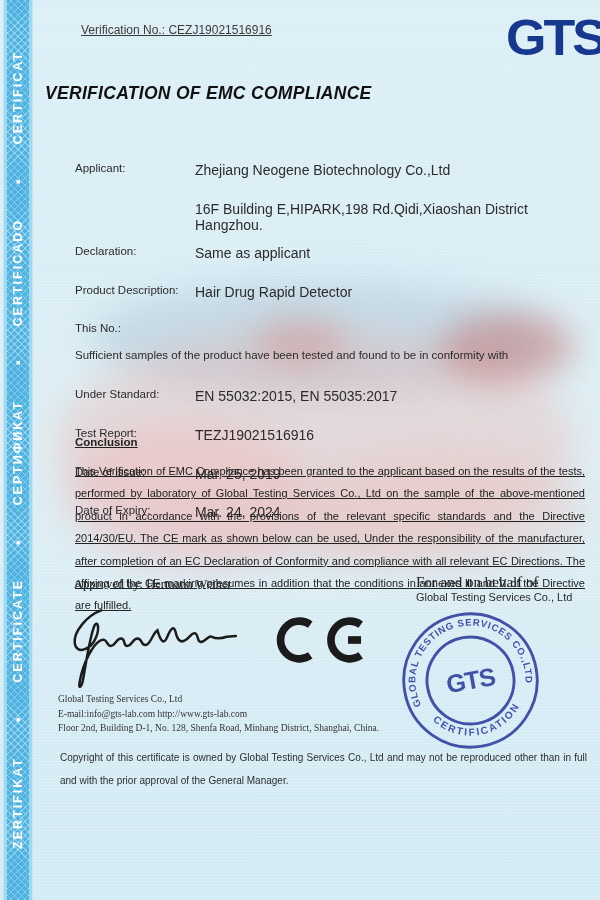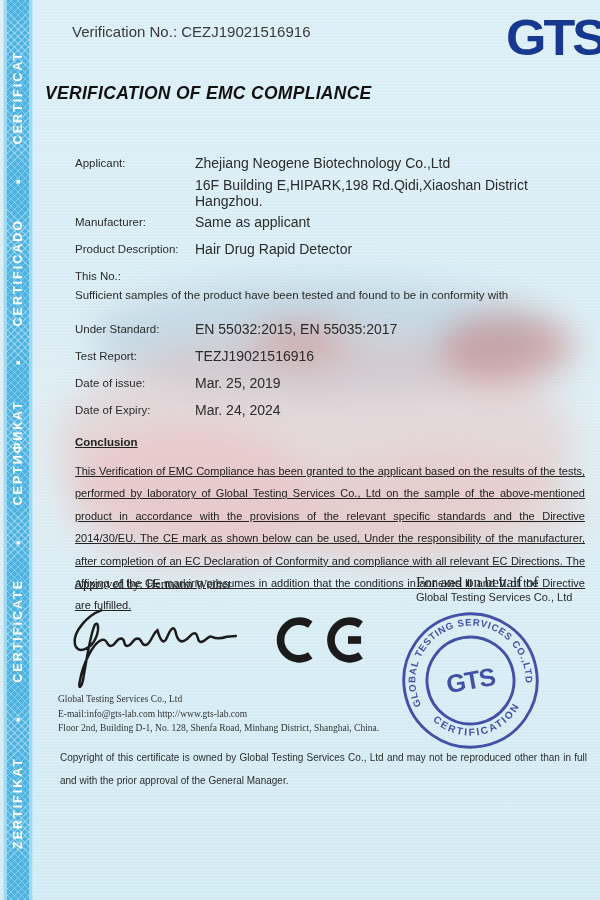--- a/index.html
+++ b/index.html
@@ -30,34 +30,34 @@
     display:flex; flex-direction:column; align-items:center; justify-content:space-evenly;
     padding:18px 0;
   }
   .vword {
     writing-mode:vertical-rl; transform:rotate(180deg);
     color:#fff; font-weight:bold; font-size:12.5px; letter-spacing:2px; white-space:nowrap;
   }
   .vsep { color:#fff; font-size:7px; line-height:7px; }
 
   
-  .verifno { position:absolute; left:72px; top:23px; font-size:15px; color:#3a3a3a; }
+  .verifno { position:absolute; left:81px; top:23px; font-size:12px; color:#3a3a3a;text-decoration:underline; }
   .logo {
     position:absolute; right:-4px; top:12px;
     font-size:52px; font-weight:900; letter-spacing:-3px; color:#16388e;
     transform:scaleY(.95); line-height:1;
   }
   .title {
     position:absolute; left:45px; right:10px; top:83px; text-align:left;
     font-size:17.5px; font-weight:bold; font-style:italic; color:#111; letter-spacing:.3px;
   }
 
   
   .fields { position:absolute; left:75px; right:15px; top:150px; }
-  .frow { display:flex; min-height:26.8px; align-items:center; }
+  .frow { display:flex; min-height:26.8px; align-items:flex-start;margin-top:12px; }
   .flabel { width:120px; flex:0 0 120px; font-size:11.5px; color:#2b2b2b; }
   .fvalue { font-size:14px; color:#2b2b2b; }
   .note { font-size:11.5px; color:#2b2b2b; min-height:26.8px; }
 
   
   .conclusion { position:absolute; left:75px; right:15px; top:436px; color:#222; }
   .conclusion h3 { font-size:11.5px; font-weight:bold; text-decoration:underline; margin-bottom:12px; }
   .conclusion p { font-size:11px; line-height:22.4px; text-align:justify;text-decoration:underline; }
 
   
@@ -104,21 +104,21 @@
   <div class="fields">
     <div class="frow">
       <span class="flabel">Applicant:</span>
       <span class="fvalue">Zhejiang Neogene Biotechnology Co.,Ltd</span>
     </div>
     <div class="frow">
       <span class="flabel"></span>
       <span class="fvalue">16F Building E,HIPARK,198 Rd.Qidi,Xiaoshan District Hangzhou.</span>
     </div>
     <div class="frow">
-      <span class="flabel">Manufacturer:</span>
+      <span class="flabel">Declaration:</span>
       <span class="fvalue">Same as applicant</span>
     </div>
     <div class="frow">
       <span class="flabel">Product Description:</span>
       <span class="fvalue">Hair Drug Rapid Detector</span>
     </div>
     <div class="frow">
       <span class="flabel">This No.:</span>
     </div>
     <div class="note">Sufficient samples of the product have been tested and found to be in conformity with</div>

